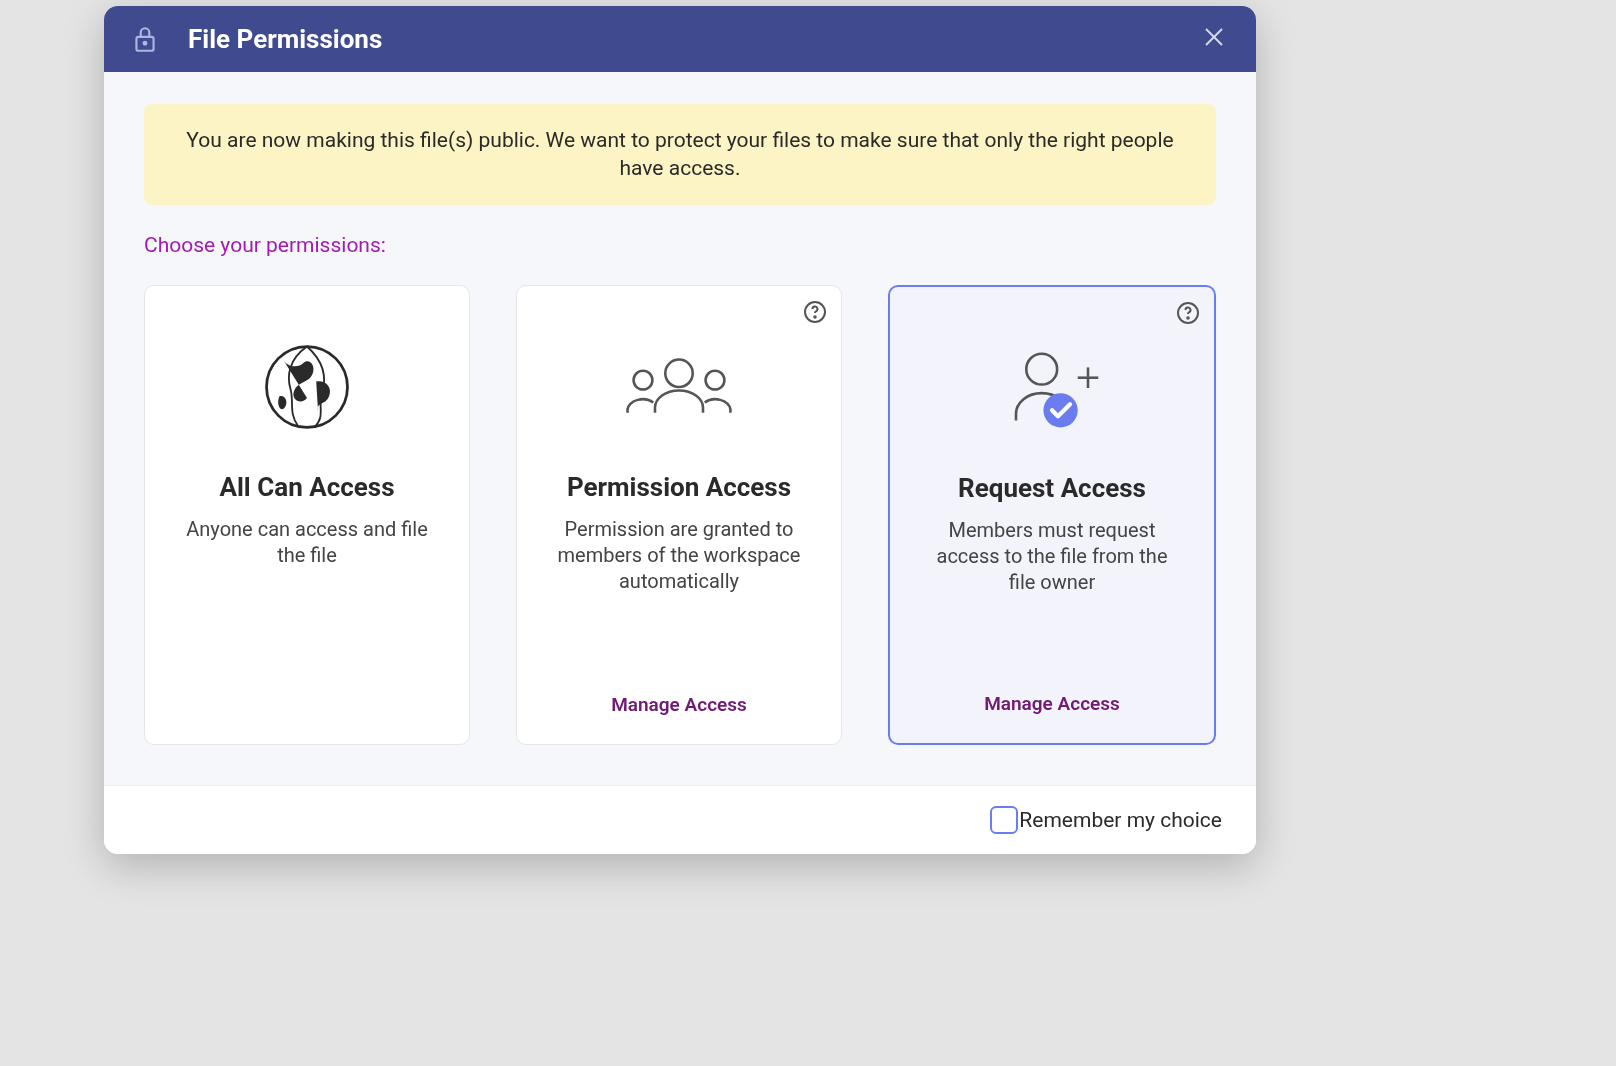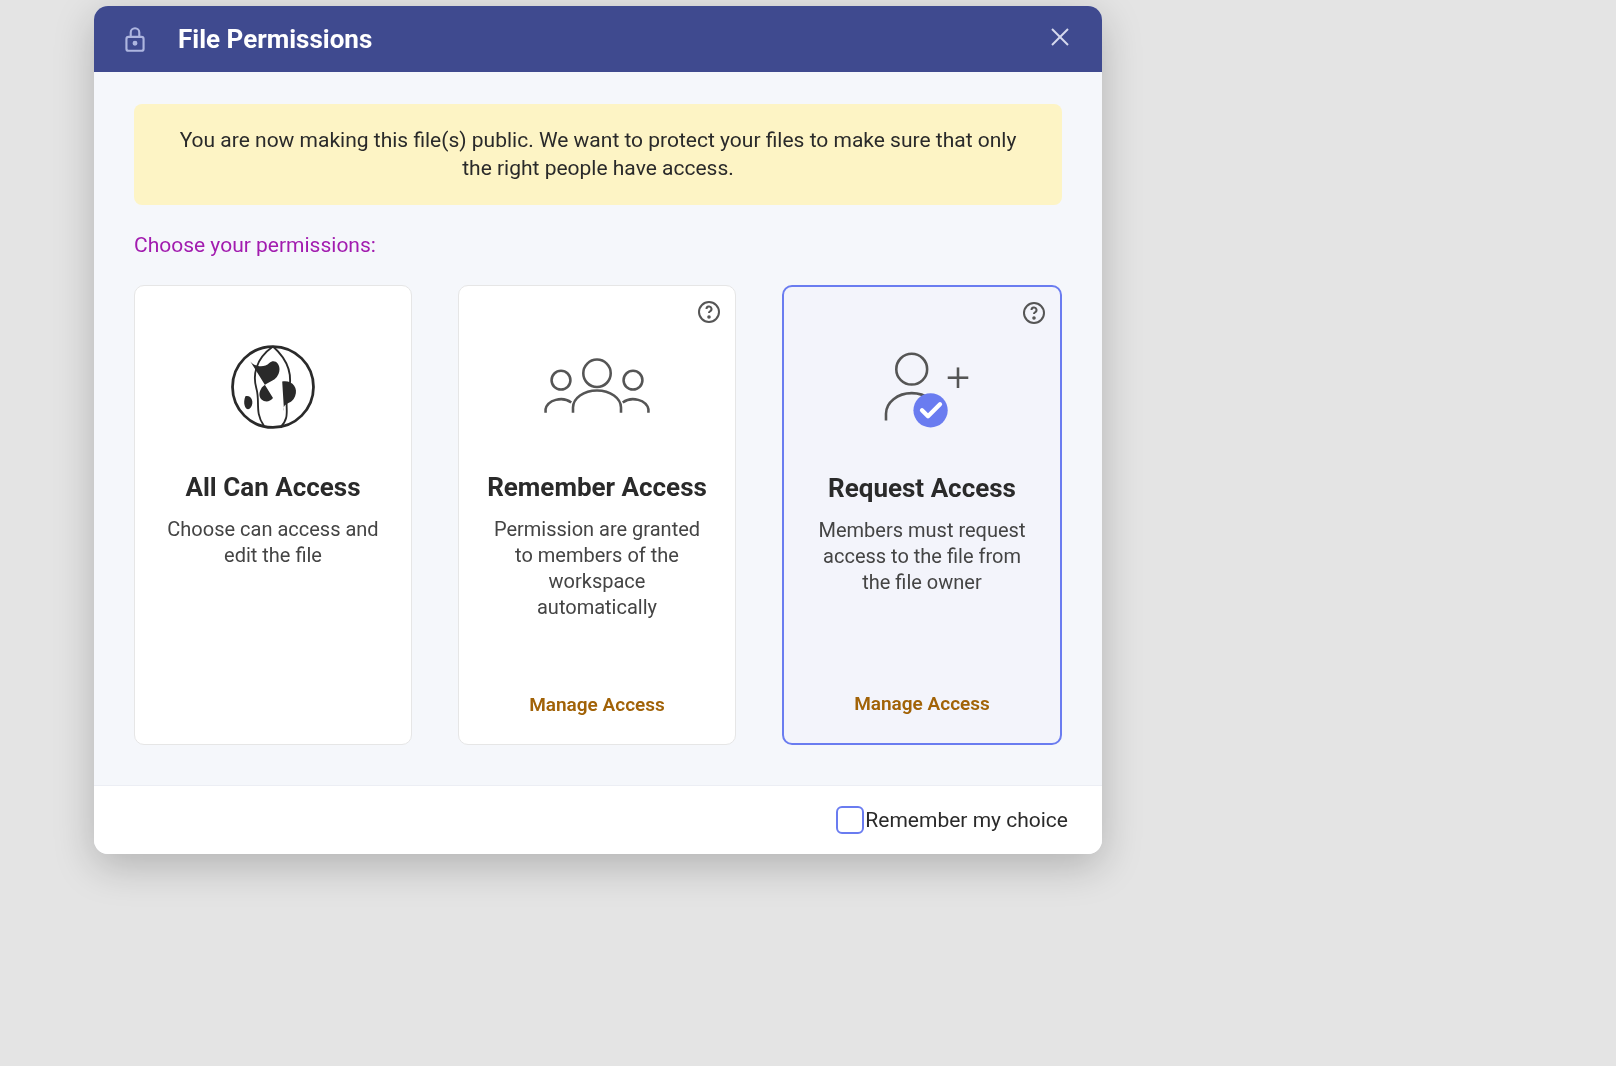--- a/index.html
+++ b/index.html
@@ -4,23 +4,23 @@
 <style>
   * { box-sizing: border-box; margin: 0; padding: 0; }
   html, body { width: 100%; height: 100%; }
   body {
     font-family: -apple-system, BlinkMacSystemFont, "Segoe UI", Roboto, "Helvetica Neue", Arial, sans-serif;
     background: #e4e4e4;
     overflow: hidden;
   }
   .modal {
     position: absolute;
-    left: 94px;
+    left: 104px;
     top: 6px;
-    width: 1008px;
+    width: 1152px;
     background: #f5f7fb;
     border-radius: 14px;
     box-shadow: 0 12px 40px rgba(0,0,0,0.22);
     overflow: hidden;
   }
   .modal-header {
     background: #3f4a8f;
     display: flex;
     align-items: center;
     padding: 18px 28px;
@@ -107,21 +107,21 @@
     margin-top: 10px;
   }
   .card p.desc {
     font-size: 20px;
     color: #444;
     line-height: 1.3;
     margin-top: 14px;
     padding: 0 8px;
   }
   .card .manage {
-    color: #a16207;
+    color: #701a75;
     font-size: 19px;
     font-weight: 600;
     margin-top: auto;
     padding-top: 30px;
     cursor: pointer;
   }
   .modal-footer {
     background: #ffffff;
     border-top: 1px solid #eceef4;
     padding: 20px 34px;
@@ -188,42 +188,42 @@
           <svg width="92" height="92" viewBox="0 0 100 100">
             <circle cx="50" cy="50" r="44" fill="none" stroke="#2a2a2a" stroke-width="3"></circle>
             <path d="M50 6 C30 20 28 38 32 52 C36 66 30 78 40 92" fill="none" stroke="#2a2a2a" stroke-width="2"></path>
             <path d="M50 6 C68 22 72 40 66 58 C62 72 70 82 58 94" fill="none" stroke="#2a2a2a" stroke-width="2"></path>
             <path d="M24 20 C28 28 40 30 46 24 C52 18 60 26 56 36 C52 46 40 44 36 54 C32 64 44 70 50 62" fill="#2a2a2a"></path>
             <path d="M60 44 C70 42 78 50 74 60 C70 70 60 66 62 76" fill="#2a2a2a"></path>
             <path d="M20 60 C26 58 30 66 26 72 C22 78 16 70 20 60" fill="#2a2a2a"></path>
           </svg>
         </div>
         <h2>All Can Access</h2>
-        <p class="desc">Choose can access and edit the file</p>
+        <p class="desc">Anyone can access and file the file</p>
       </div>
 
       <div class="card">
         <span class="help">
           <svg width="24" height="24" viewBox="0 0 24 24" fill="none" stroke="currentColor" stroke-width="2">
             <circle cx="12" cy="12" r="10"></circle>
             <path d="M9.5 9a2.5 2.5 0 1 1 3.5 2.3c-.8.4-1 1-1 1.7"></path>
             <circle cx="12" cy="17" r="0.8" fill="currentColor"></circle>
           </svg>
         </span>
         <div class="icon-slot">
           <svg width="120" height="80" viewBox="0 0 140 80" fill="none" stroke="#555" stroke-width="3">
             <circle cx="70" cy="24" r="16"></circle>
             <path d="M42 70 v-6 a28 20 0 0 1 56 0 v6"></path>
             <circle cx="28" cy="32" r="11"></circle>
             <path d="M10 70 v-4 a18 14 0 0 1 30 -8"></path>
             <circle cx="112" cy="32" r="11"></circle>
             <path d="M130 70 v-4 a18 14 0 0 0 -30 -8"></path>
           </svg>
         </div>
-        <h2>Remember Access</h2>
+        <h2>Permission Access</h2>
         <p class="desc">Permission are granted to members of the workspace automatically</p>
         <span class="manage">Manage Access</span>
       </div>
 
       <div class="card selected">
         <span class="help">
           <svg width="24" height="24" viewBox="0 0 24 24" fill="none" stroke="currentColor" stroke-width="2">
             <circle cx="12" cy="12" r="10"></circle>
             <path d="M9.5 9a2.5 2.5 0 1 1 3.5 2.3c-.8.4-1 1-1 1.7"></path>
             <circle cx="12" cy="17" r="0.8" fill="currentColor"></circle>

